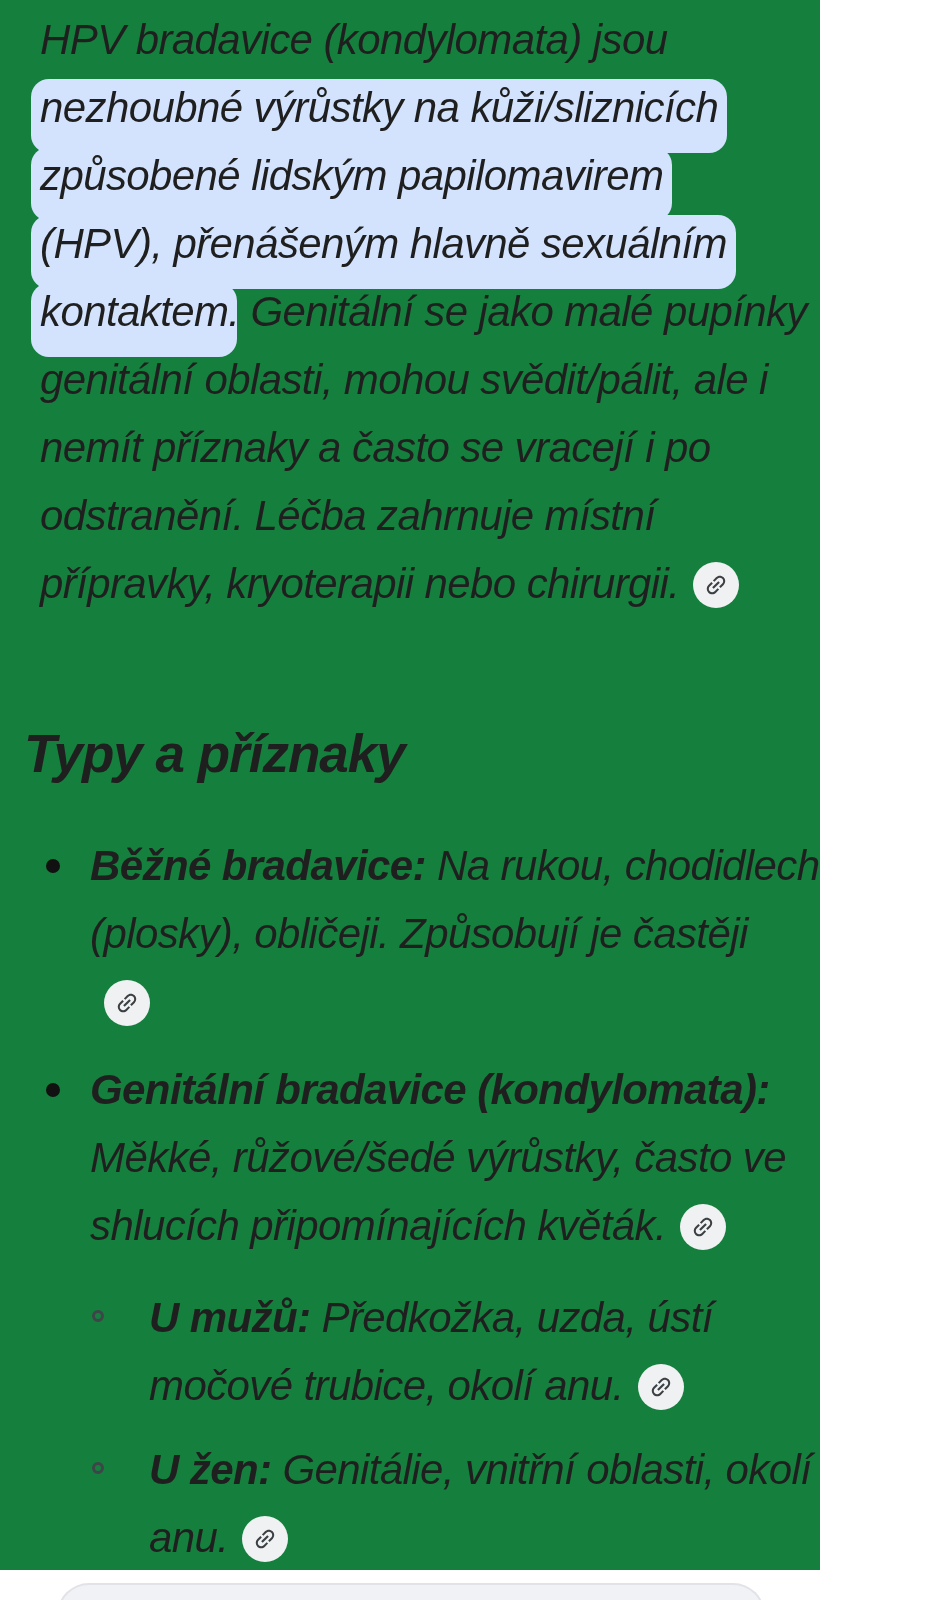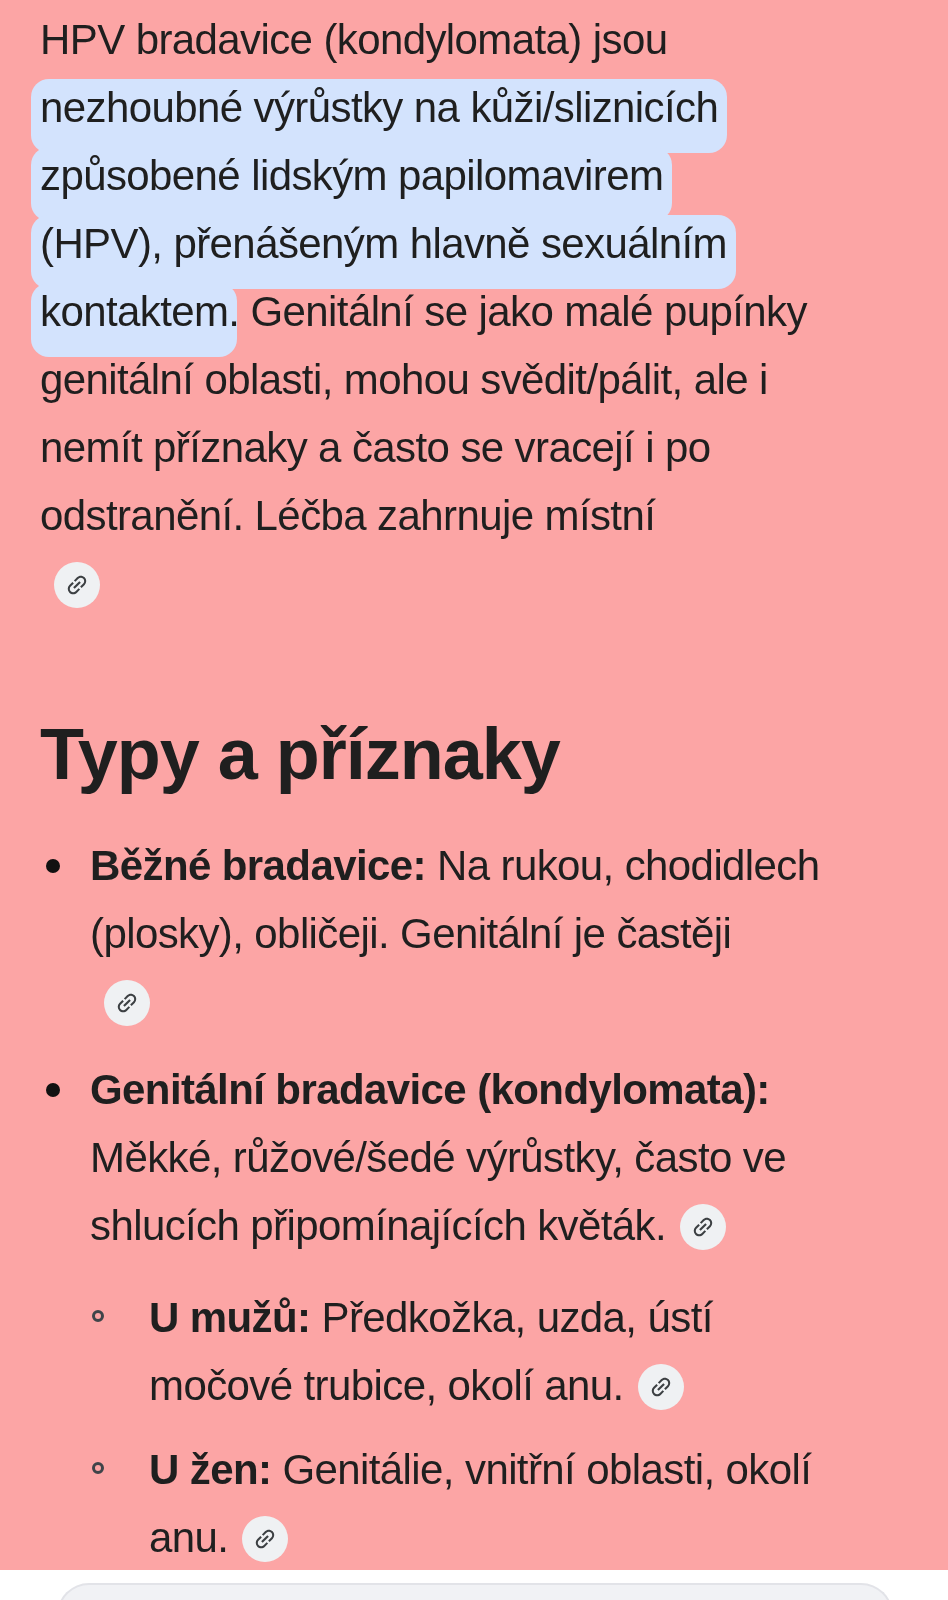--- a/index.html
+++ b/index.html
@@ -6,31 +6,31 @@
     --text:#1f1f1f;
     --hl:#d3e3fd;
     --chip-bg:#eff1f3;
     --chip-glyph:#3c4043;
     --card-bg:#f1f2f5;
     --card-border:#e2e3e8;
   }
   *{margin:0;padding:0;box-sizing:border-box;}
   html,body{width:948px;height:1600px;overflow:hidden;background:#ffffff;}
   body{font-family:"Liberation Sans","DejaVu Sans",sans-serif;color:var(--text);}
-  #page{position:relative;width:948px;height:1600px;overflow:hidden;background:#fca5a5;}
+  #page{position:relative;width:820px;height:1600px;overflow:hidden;background:#15803d;font-style:italic;}
 
   .rich{position:absolute;left:0;right:0;}
   .line{white-space:nowrap;line-height:68px;font-size:42px;letter-spacing:-0.6px;}
   .line span{vertical-align:baseline;}
   .b{font-weight:700;}
   .hl{background:var(--hl);border-radius:18px;padding:5px 9px 22px;margin:0 -9px;
       -webkit-box-decoration-break:clone;box-decoration-break:clone;}
 
   #intro{top:6px;left:40px;}
-  #heading{position:absolute;top:712px;left:40px;font-size:72px;font-weight:700;
+  #heading{position:absolute;top:712px;left:24px;font-size:53px;font-weight:700;
            letter-spacing:-1px;line-height:84px;}
 
   .li{position:absolute;left:0;right:0;}
   .li .rich-in{position:absolute;top:0;}
   .li.l1 .rich-in{left:90px;}
   .li.l2 .rich-in{left:149px;}
   .dot{position:absolute;left:46px;top:27px;width:14px;height:14px;border-radius:50%;
        background:#111;}
   .circ{position:absolute;left:92px;top:26px;width:12px;height:12px;border-radius:50%;
         border:3px solid #3f4449;background:transparent;}
@@ -57,34 +57,34 @@
 
   <div id="intro" class="rich">
       <div class="line"><span>HPV bradavice (kondylomata) jsou</span></div>
       <div class="line"><span class="hl">nezhoubné výrůstky na kůži/sliznicích</span></div>
       <div class="line"><span class="hl">způsobené lidským papilomavirem</span></div>
       <div class="line"><span class="hl">(HPV), přenášeným hlavně sexuálním</span></div>
       <div class="line"><span class="hl">kontaktem</span><span>. Genitální se jako malé pupínky</span></div>
       <div class="line"><span>genitální oblasti, mohou svědit/pálit, ale i</span></div>
       <div class="line"><span>nemít příznaky a často se vracejí i po</span></div>
       <div class="line"><span>odstranění. Léčba zahrnuje místní</span></div>
-      <div class="line"><span class="link-chip">
+      <div class="line"><span>přípravky, kryoterapii nebo chirurgii.</span><span class="link-chip">
           <svg viewBox="0 0 24 24" aria-hidden="true">
             <path d="M3.9 12c0-1.71 1.39-3.1 3.1-3.1h4V7H7c-2.76 0-5 2.24-5 5s2.24 5 5 5h4v-1.9H7c-1.71 0-3.1-1.39-3.1-3.1zM8 13h8v-2H8v2zm9-6h-4v1.9h4c1.71 0 3.1 1.39 3.1 3.1s-1.39 3.1-3.1 3.1h-4V17h4c2.76 0 5-2.24 5-5s-2.24-5-5-5z"></path>
           </svg>
         </span></div>
     </div>
 
   <h2 id="heading">Typy a příznaky</h2>
 
   <div id="item1" class="li l1">
     <span class="dot"></span>
     <div class="rich-in rich" style="position:absolute;">
         <div class="line"><span class="b">Běžné bradavice:</span><span> Na rukou, chodidlech</span></div>
-        <div class="line"><span>(plosky), obličeji. Genitální je častěji</span></div>
+        <div class="line"><span>(plosky), obličeji. Způsobují je častěji</span></div>
         <div class="line"><span class="link-chip">
             <svg viewBox="0 0 24 24" aria-hidden="true">
               <path d="M3.9 12c0-1.71 1.39-3.1 3.1-3.1h4V7H7c-2.76 0-5 2.24-5 5s2.24 5 5 5h4v-1.9H7c-1.71 0-3.1-1.39-3.1-3.1zM8 13h8v-2H8v2zm9-6h-4v1.9h4c1.71 0 3.1 1.39 3.1 3.1s-1.39 3.1-3.1 3.1h-4V17h4c2.76 0 5-2.24 5-5s-2.24-5-5-5z"></path>
             </svg>
           </span></div>
       </div>
   </div>
 
   <div id="item2" class="li l1">
     <span class="dot"></span>

